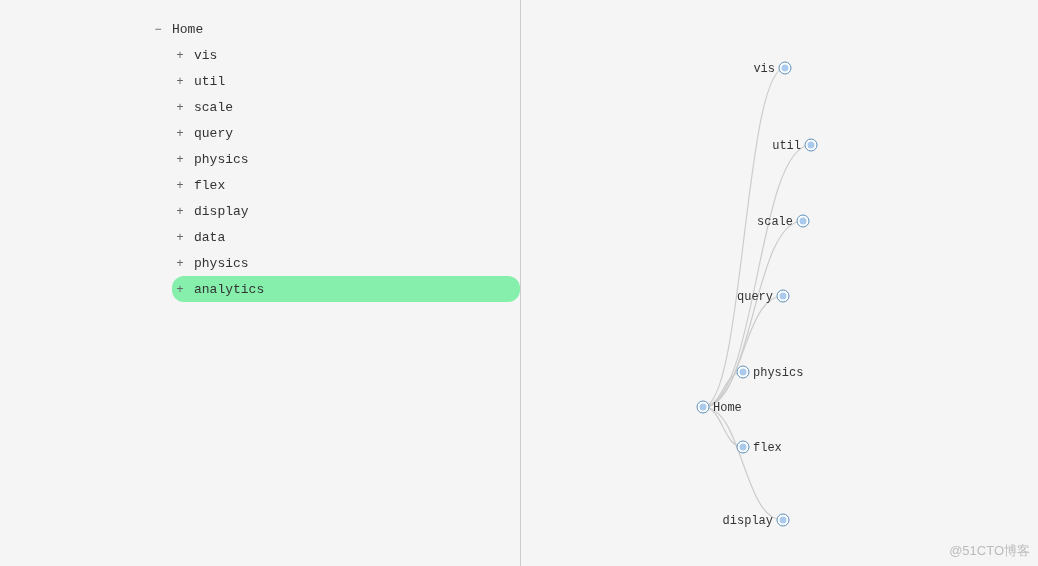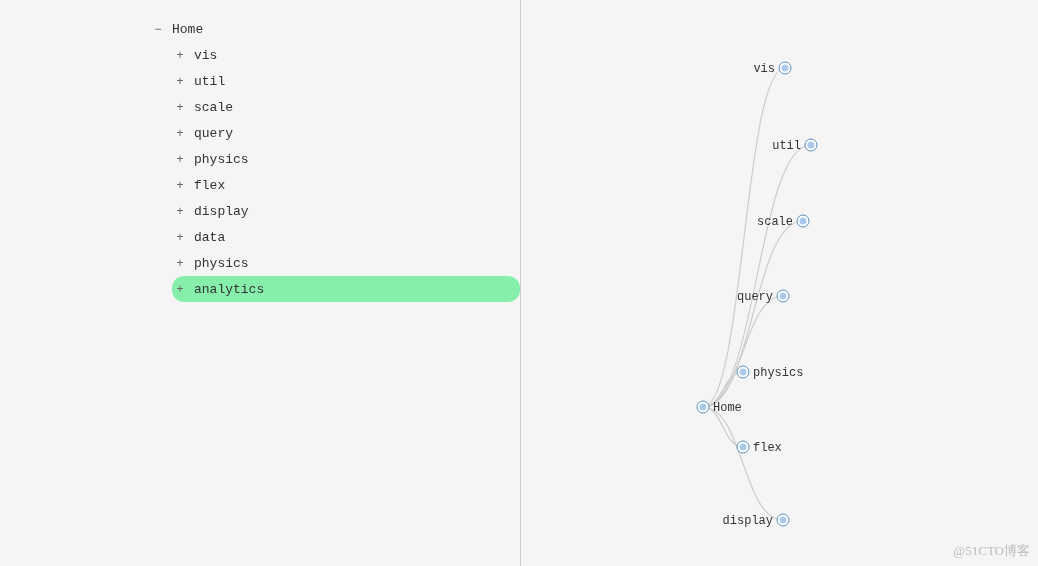--- a/index.html
+++ b/index.html
@@ -89,21 +89,21 @@
   .node-text {
     font-family: "Courier New", monospace;
     font-size: 12px;
     fill: #333;
   }
   .watermark {
     position: absolute;
     right: 8px;
     bottom: 6px;
     color: #bbb;
-    font-family: Liberation Serif, serif;
+    font-family: Liberation Sans, sans-serif;
     font-size: 13px;
     pointer-events: none;
   }
 </style>
 </head>
 <body>
 
 <div class="container">
   <div class="left-panel">
     <div class="tree-root">

